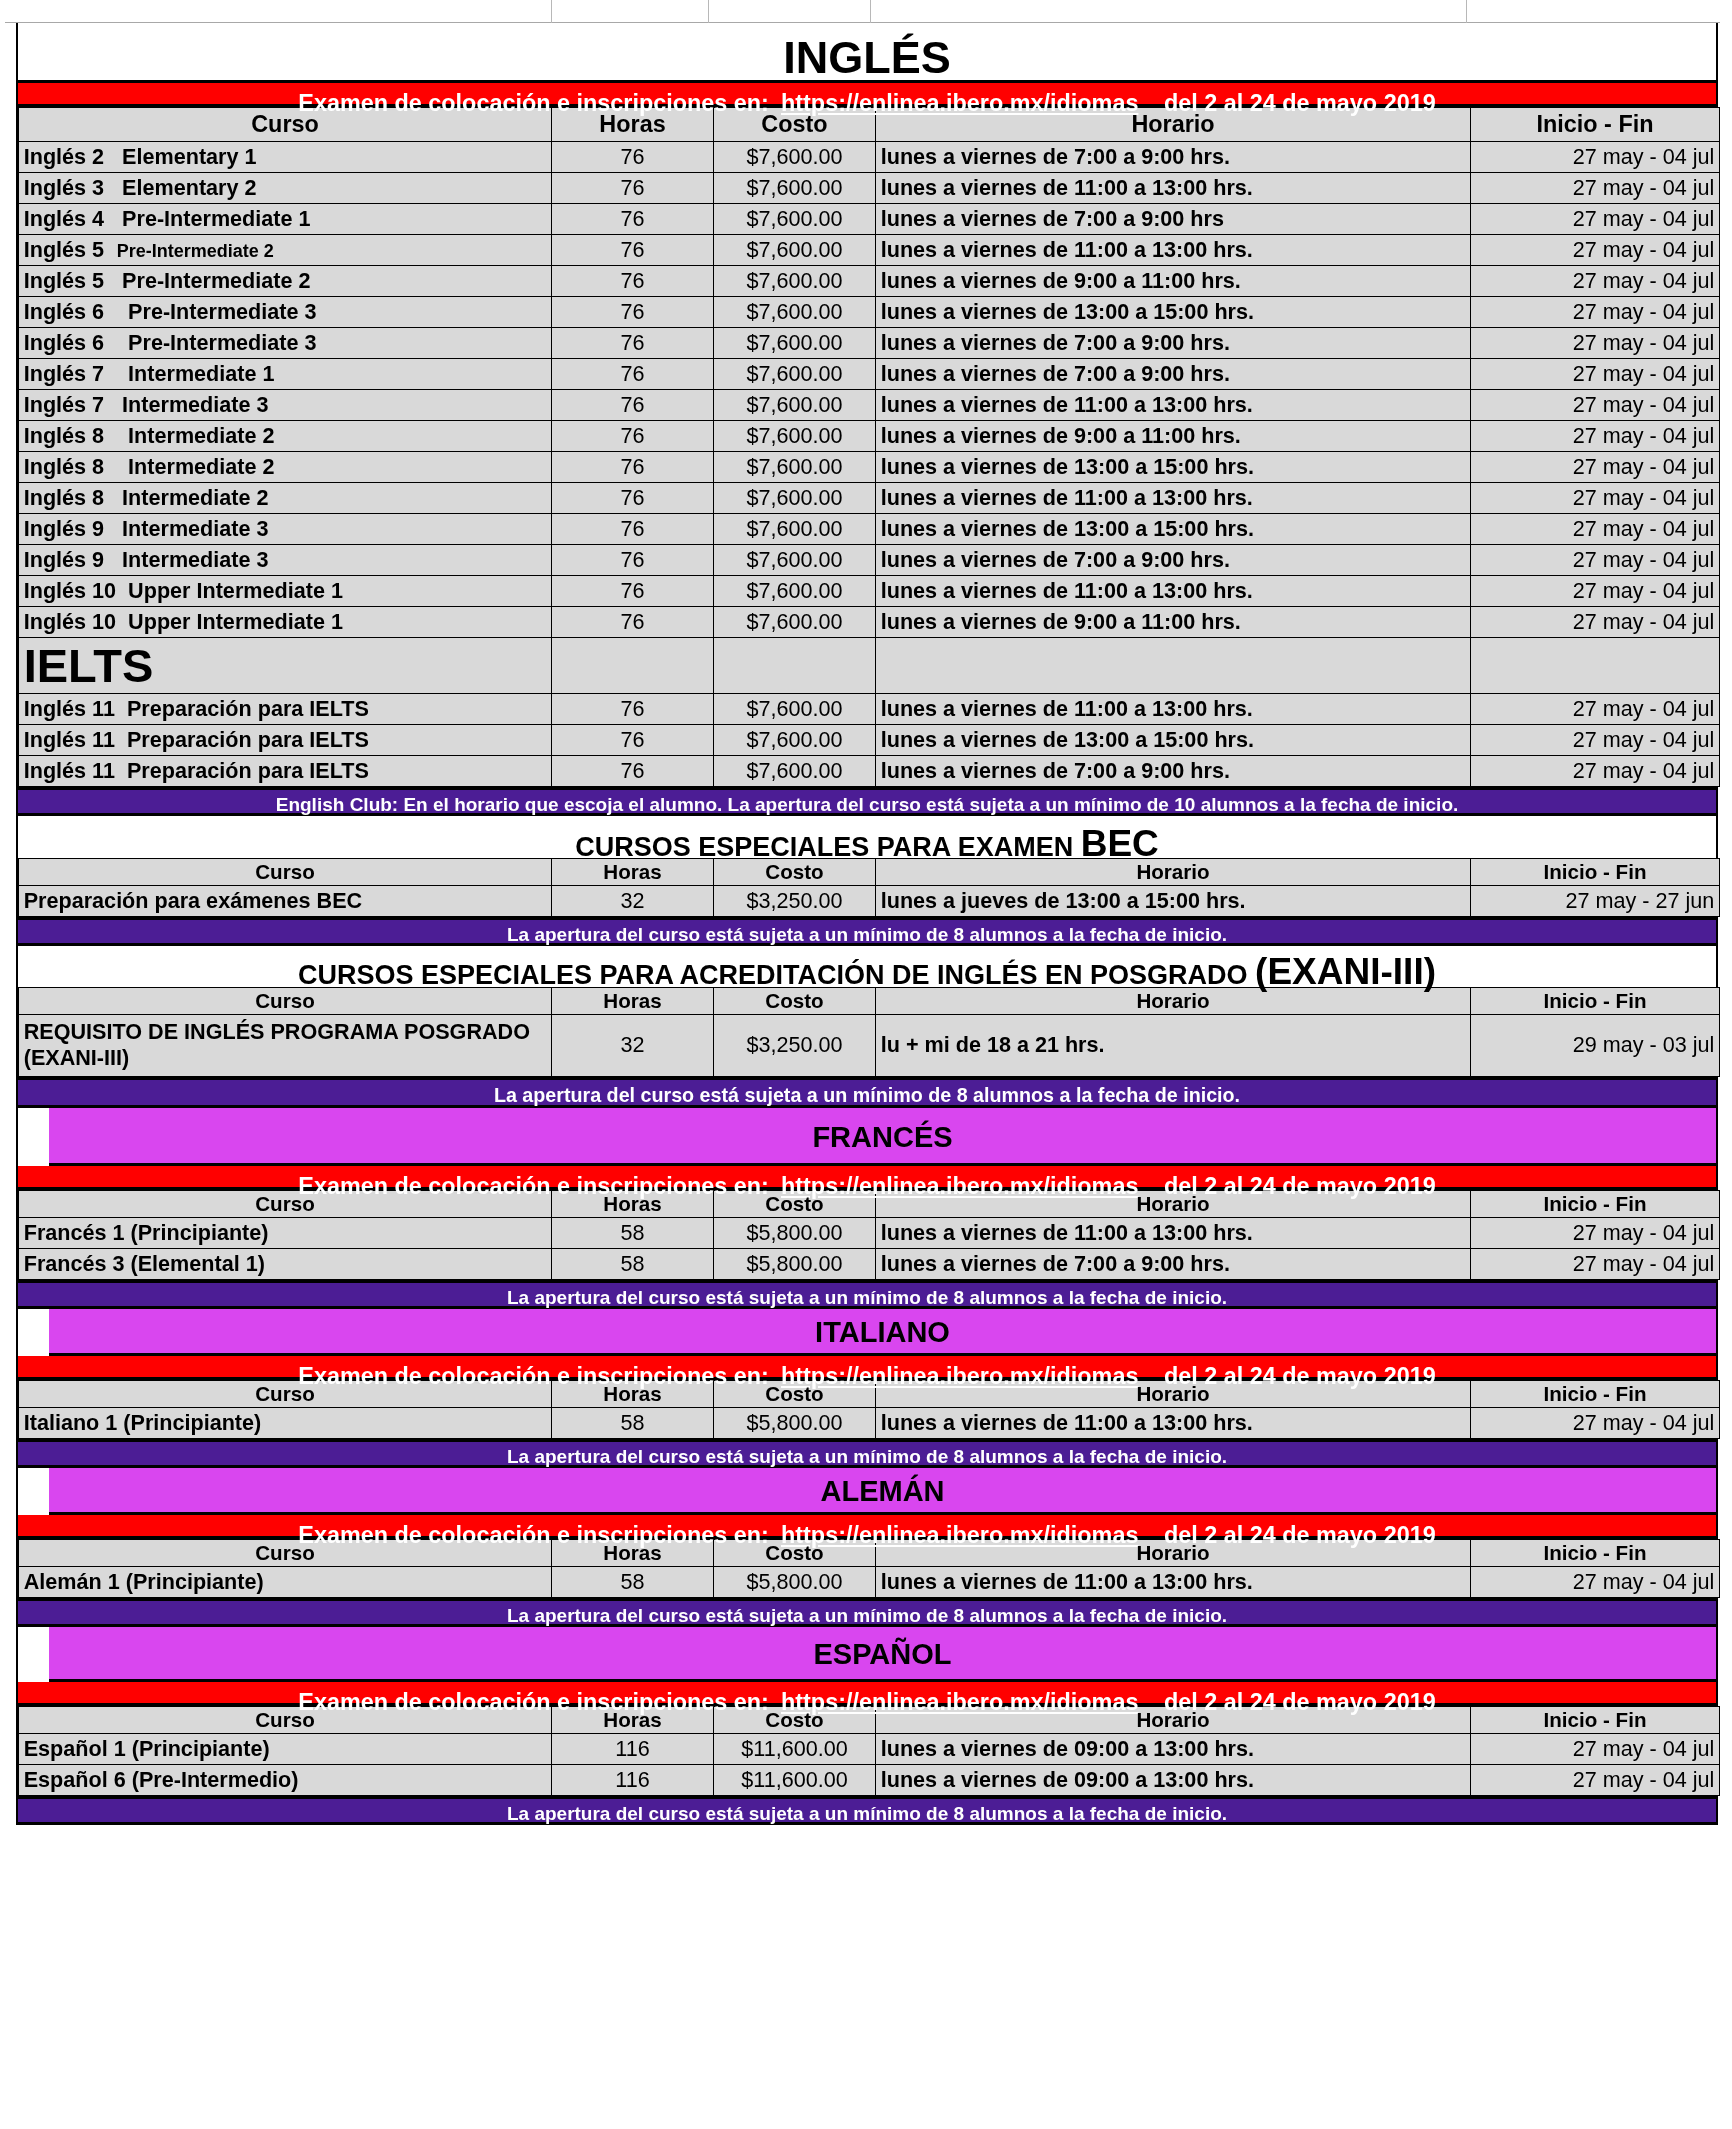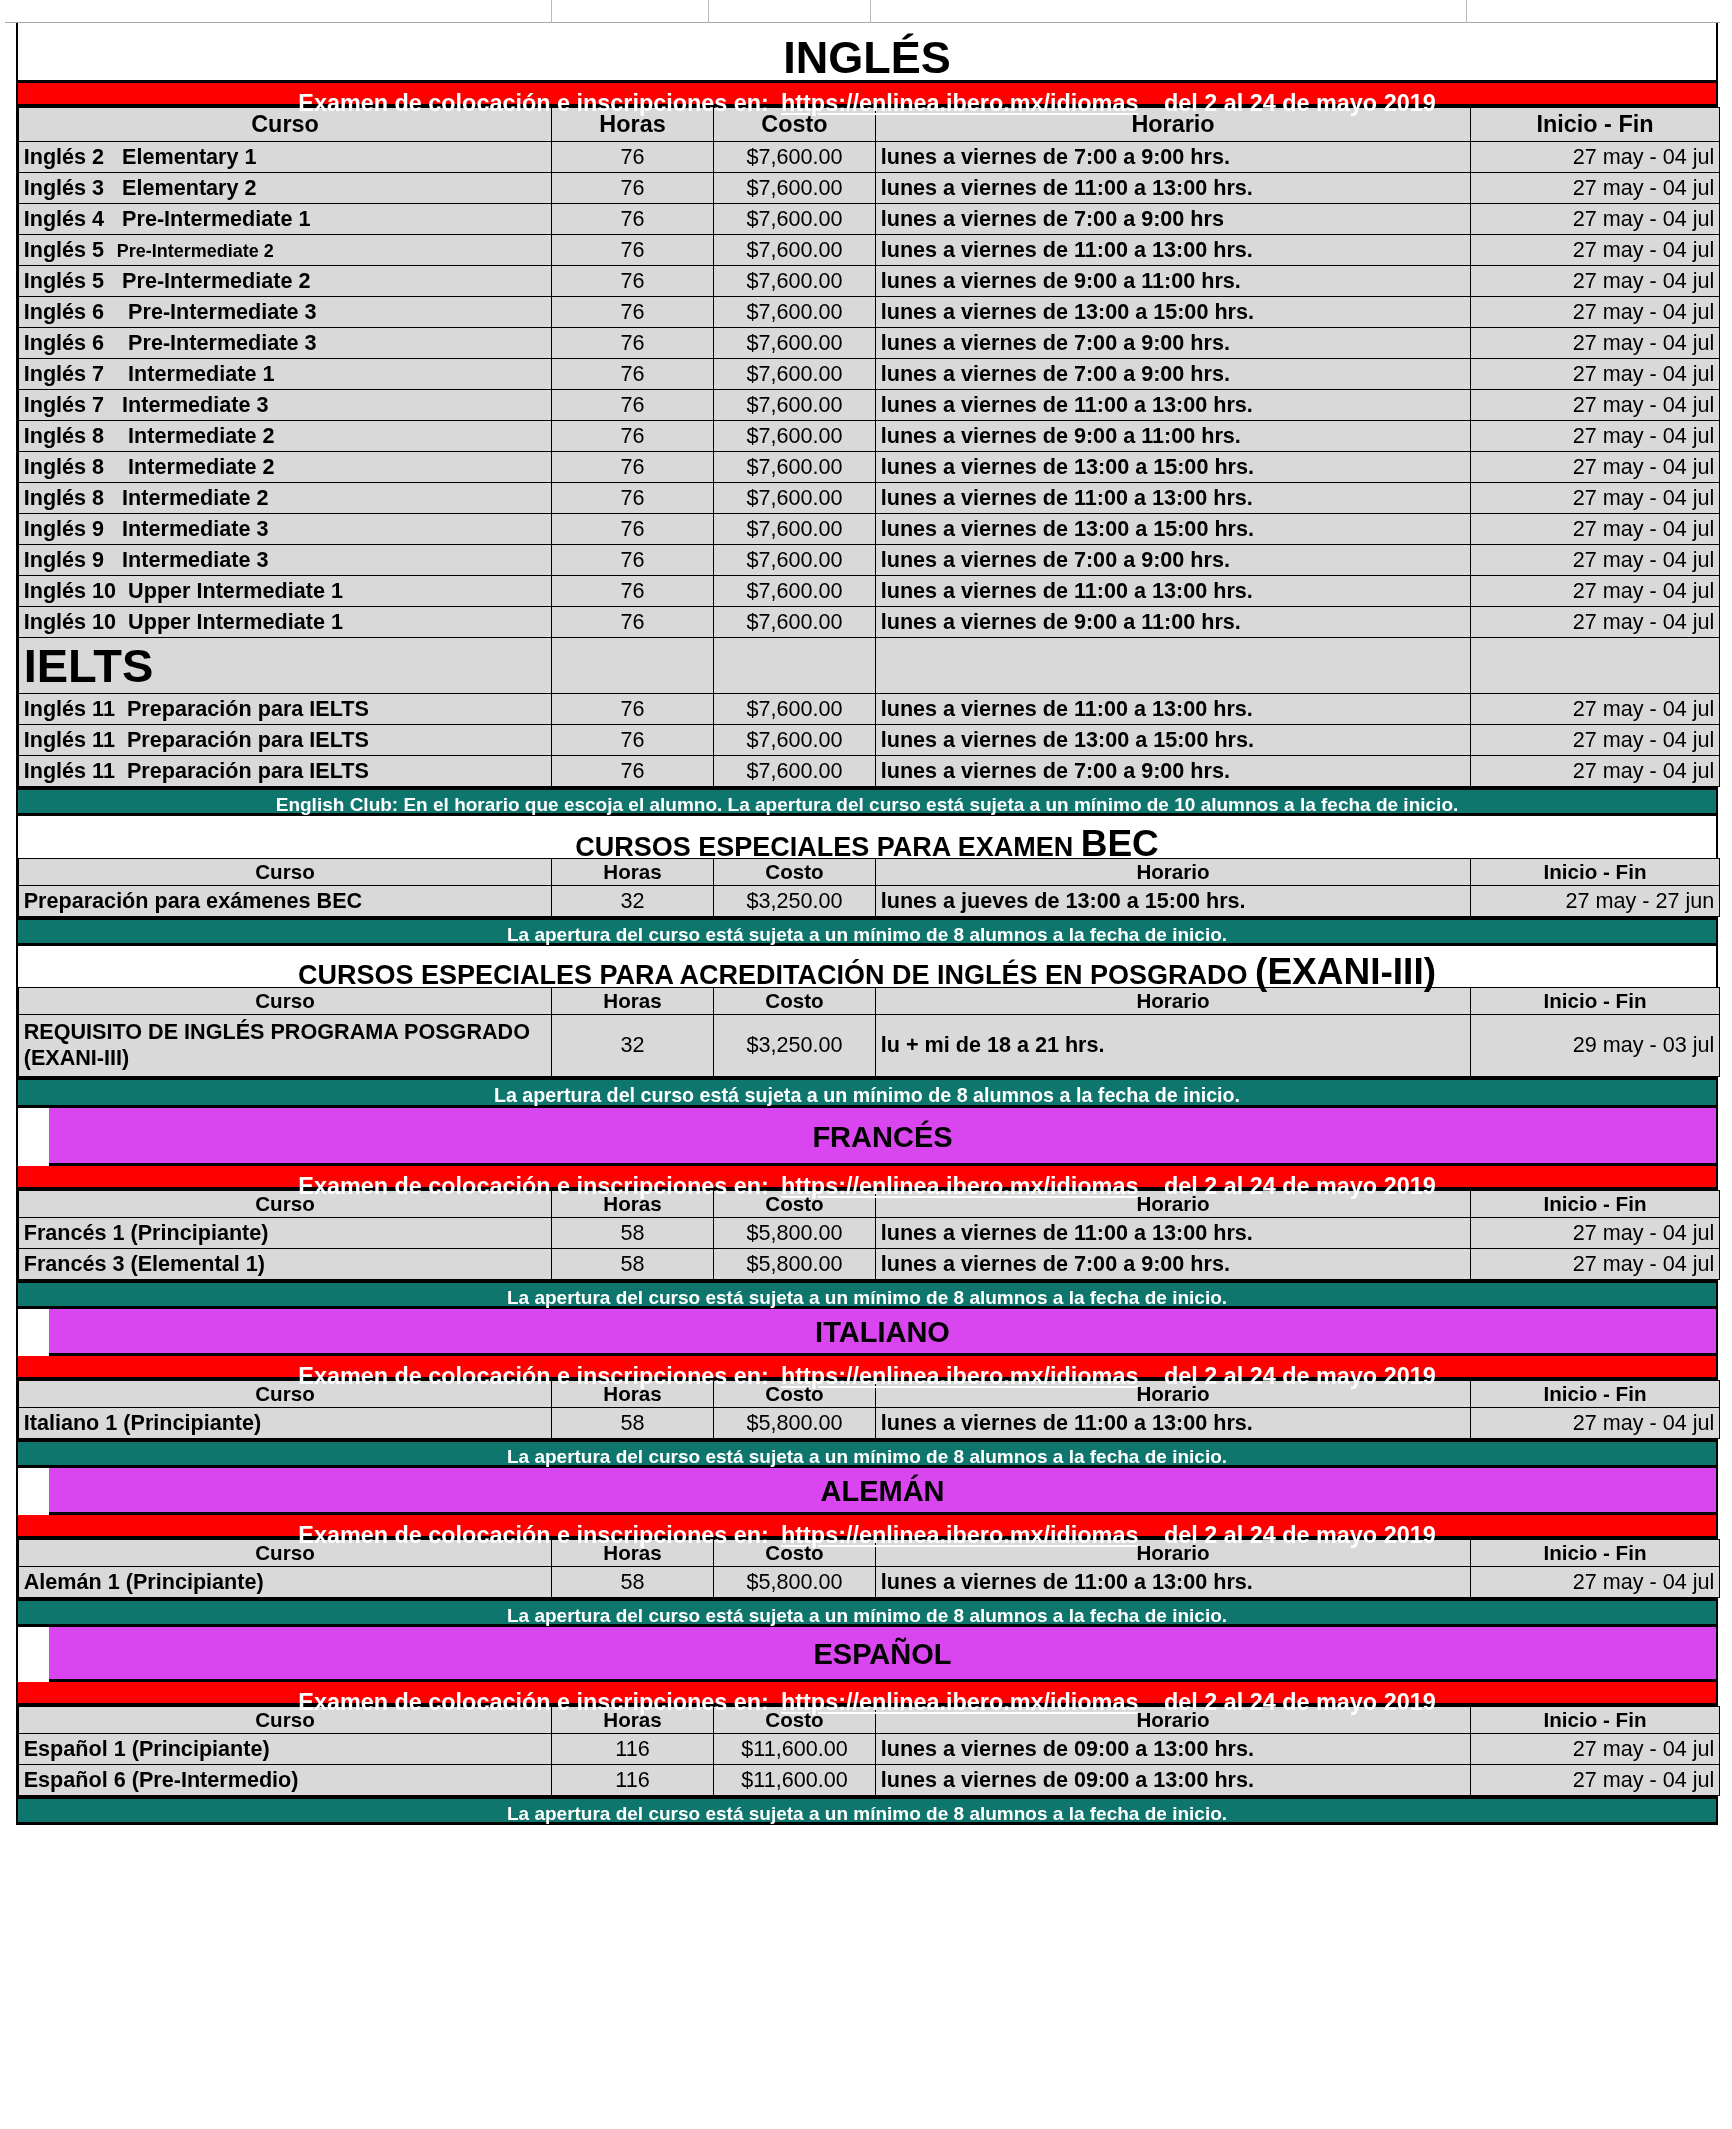--- a/index.html
+++ b/index.html
@@ -43,21 +43,21 @@
   td { font-size: 21.6px; height: 31px; }
   td.curso { font-weight: bold; text-align: left; }
   td.num { text-align: center; font-weight: normal; }
   td.horario { font-weight: bold; text-align: left; }
   td.fecha { text-align: right; }
   tr.ielts-row td { height: 56px; }
   tr.ielts-row td.ielts-label { font-size: 47px; font-weight: bold; vertical-align: middle; }
   tr.tall td { height: 62px; }
   td.curso.wrap { white-space: normal; line-height: 26px; font-size: 21.6px; }
 
-  .note { background: #0f766e; color: #fff; font-weight: bold; text-align: center; font-size: 19px; height: 29px; line-height: 29px; border-top: 3.7px solid #000; border-bottom: 3.7px solid #000; white-space: nowrap; }
+  .note { background: #4c1d95; color: #fff; font-weight: bold; text-align: center; font-size: 19px; height: 29px; line-height: 29px; border-top: 3.7px solid #000; border-bottom: 3.7px solid #000; white-space: nowrap; }
   .note.tall { height: 31px; line-height: 31px; font-size: 19.7px; }
 
   .lang-title { background: #d946ef; text-align: center; font-weight: bold; font-size: 29px; white-space: nowrap; border-bottom: 3.7px solid #000; margin-left: 31px; }
 </style>
 </head>
 <body>
 
 <div class="top-strip">
   <div class="vline" style="left:546px"></div>
   <div class="vline" style="left:703px"></div>

